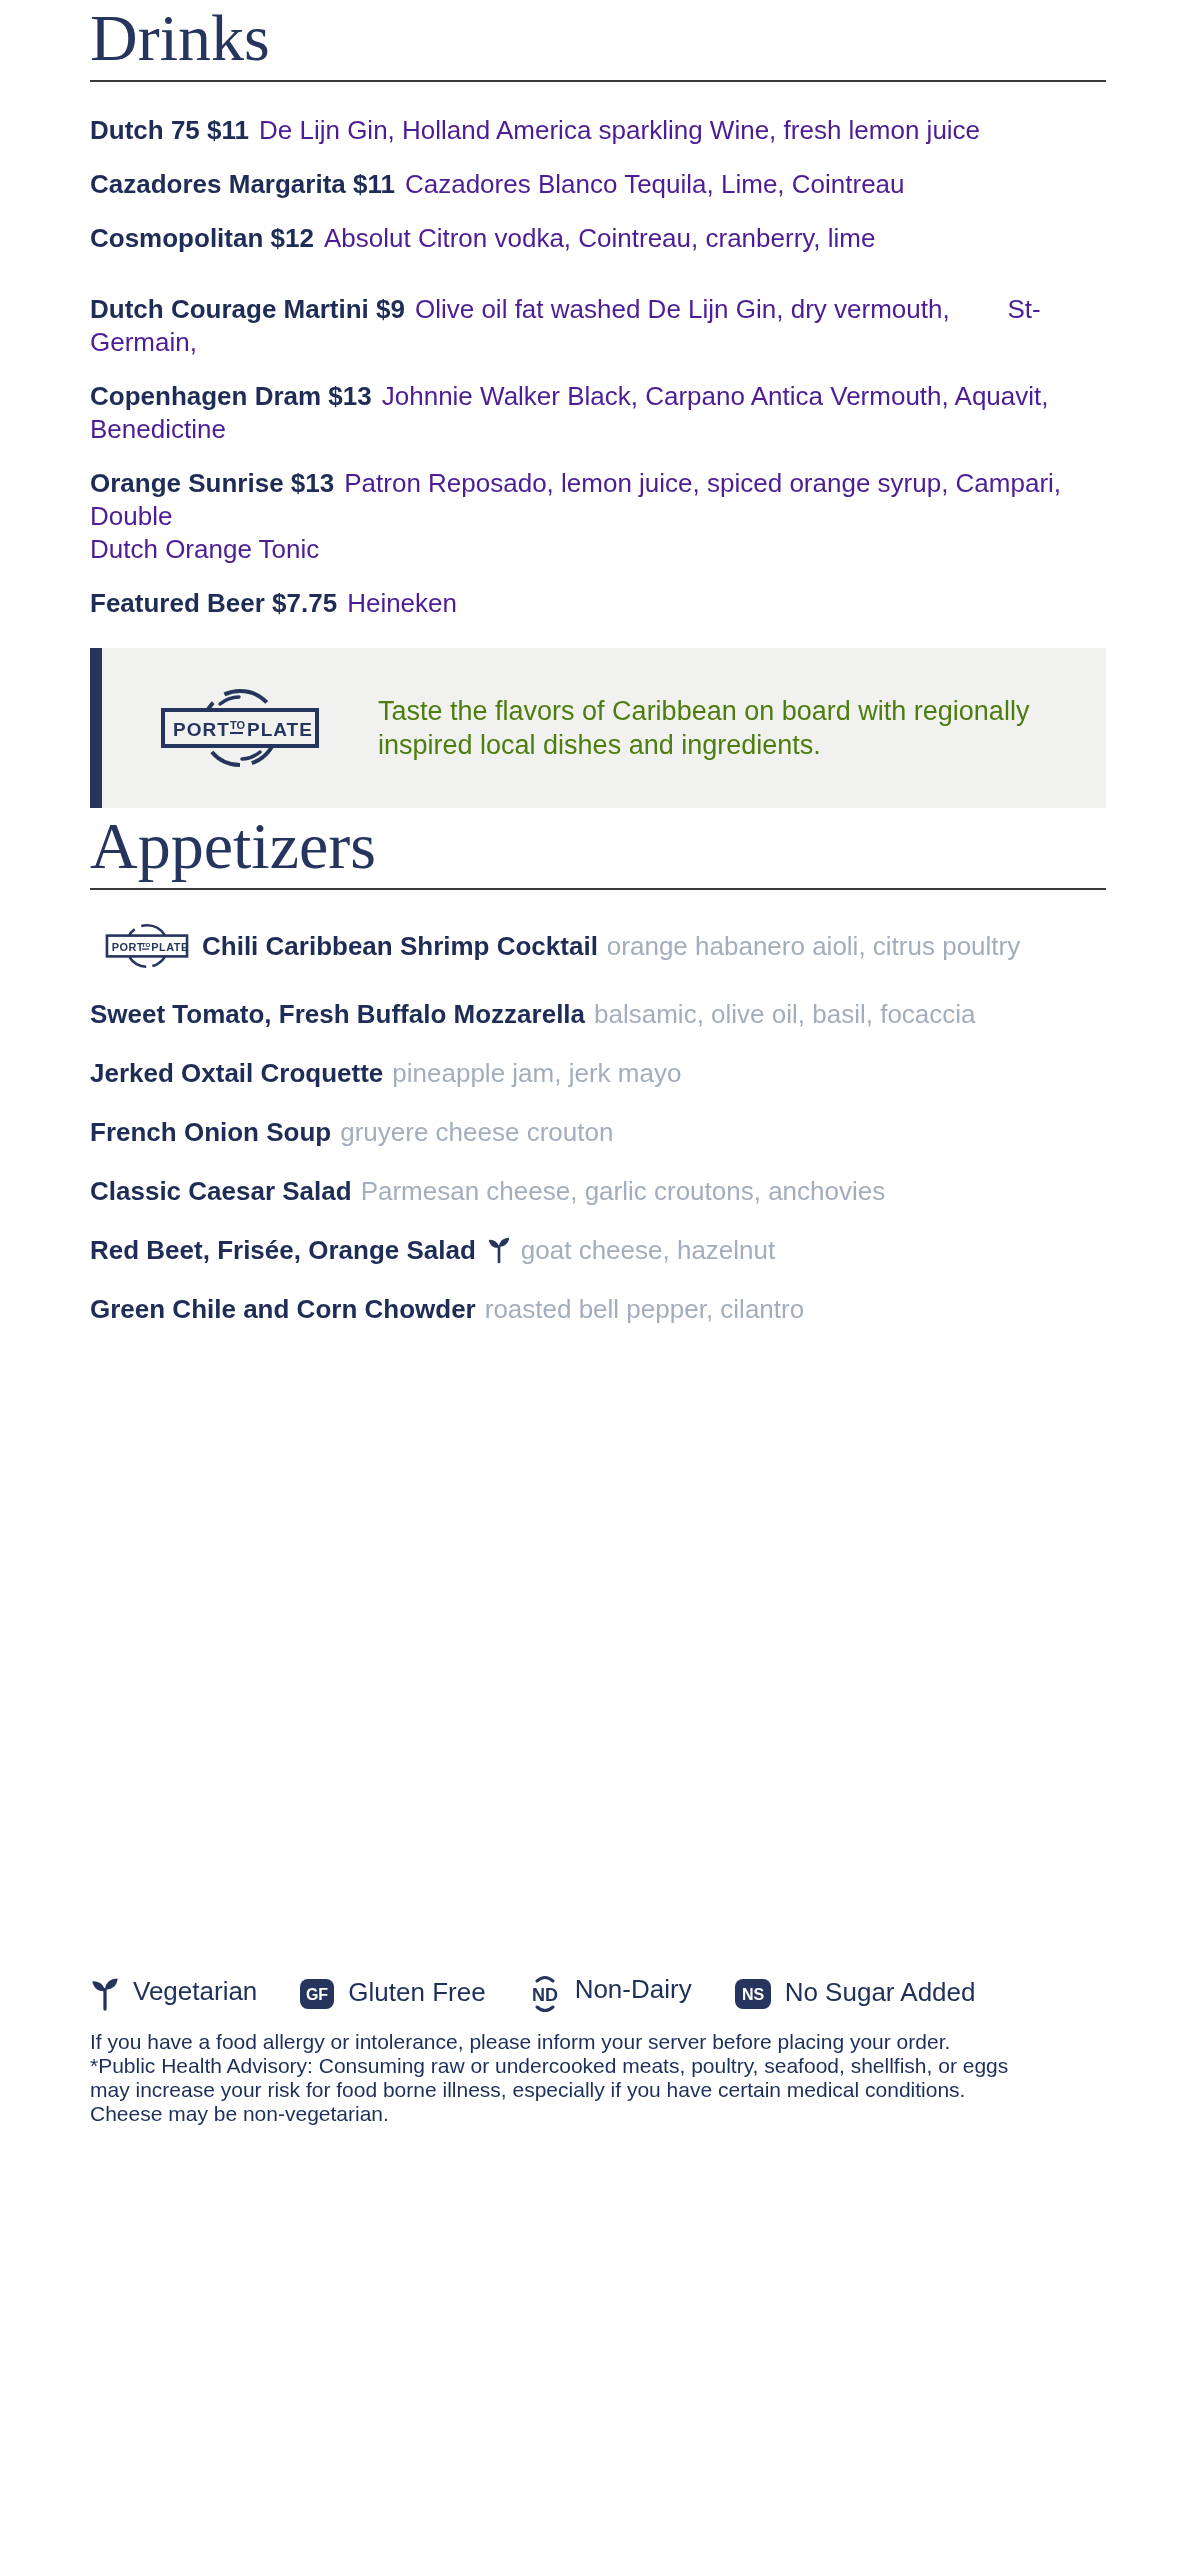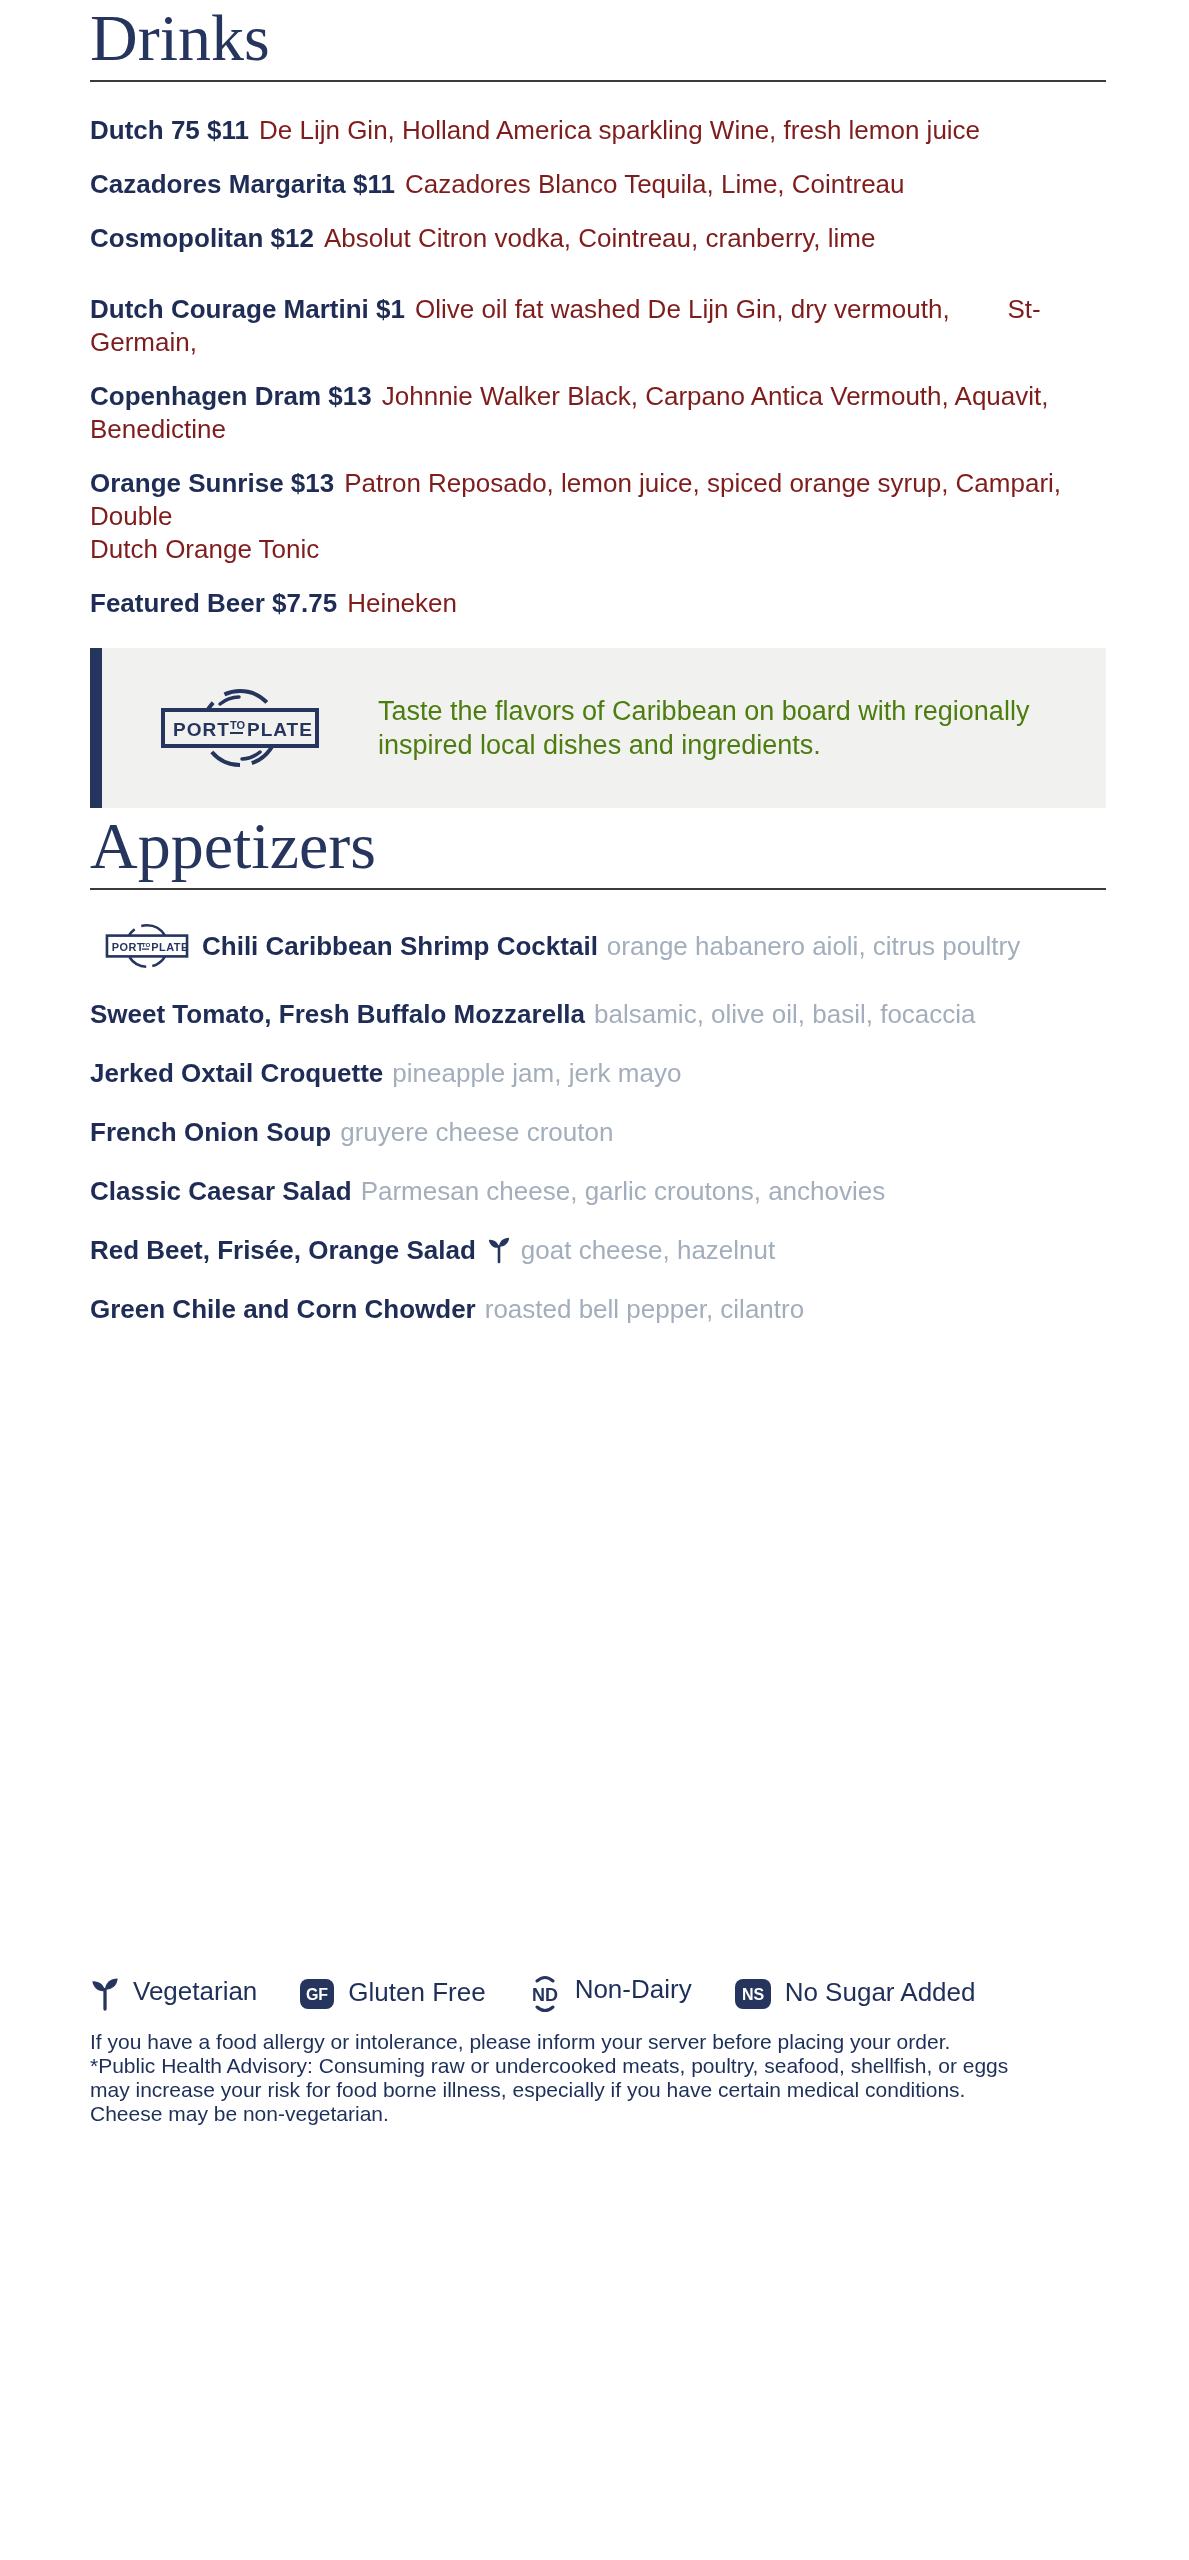--- a/index.html
+++ b/index.html
@@ -15,21 +15,21 @@
   }
   .title-drinks { margin-top:270px; }
   .title-apps   { margin-top:42px; }
   .rule { border-bottom:2px solid #3b3b3b; margin-top:4px; }
 
   .items { padding-top:32px; }
   .items-apps { padding-top:30px; }
 
   .mi { font-size:26px; line-height:33px; margin-bottom:21px; }
   .mi .nm { font-weight:bold; color:#1f2d56; margin-right:10px; }
-  .mi .ds { color:#7f1d1d; white-space:pre-line; }
+  .mi .ds { color:#4c1d95; white-space:pre-line; }
   .gap-top { margin-top:38px; }
 
   .app-item { font-size:26px; line-height:33px; margin-bottom:26px; }
   .app-item .nm { font-weight:bold; color:#1f2d56; margin-right:9px; }
   .app-item .ds { color:#a3aebc; }
   .app-first { display:flex; align-items:center; }
   .app-first .mini-logo { margin-left:15px; margin-right:13px; flex:0 0 auto; }
   .veg-inline { vertical-align:-6px; margin:0 10px 0 2px; }
 
   .ptp-box {
@@ -60,21 +60,21 @@
       <div class="mi">
         <span class="nm">Dutch 75 $11</span><span class="ds">De Lijn Gin, Holland America sparkling Wine, fresh lemon juice</span>
       </div>
       <div class="mi">
         <span class="nm">Cazadores Margarita $11</span><span class="ds">Cazadores Blanco Tequila, Lime, Cointreau</span>
       </div>
       <div class="mi">
         <span class="nm">Cosmopolitan $12</span><span class="ds">Absolut Citron vodka, Cointreau, cranberry, lime</span>
       </div>
       <div class="mi gap-top">
-        <span class="nm">Dutch Courage Martini $1</span><span class="ds">Olive oil fat washed De Lijn Gin, dry vermouth,&nbsp;&nbsp;&nbsp;&nbsp;&nbsp;&nbsp;&nbsp;&nbsp;St-Germain,</span>
+        <span class="nm">Dutch Courage Martini $9</span><span class="ds">Olive oil fat washed De Lijn Gin, dry vermouth,&nbsp;&nbsp;&nbsp;&nbsp;&nbsp;&nbsp;&nbsp;&nbsp;St-Germain,</span>
       </div>
       <div class="mi">
         <span class="nm">Copenhagen Dram $13</span><span class="ds">Johnnie Walker Black, Carpano Antica Vermouth, Aquavit,
 Benedictine</span>
       </div>
       <div class="mi">
         <span class="nm">Orange Sunrise $13</span><span class="ds">Patron Reposado, lemon juice, spiced orange syrup, Campari, Double
 Dutch Orange Tonic</span>
       </div>
       <div class="mi">

